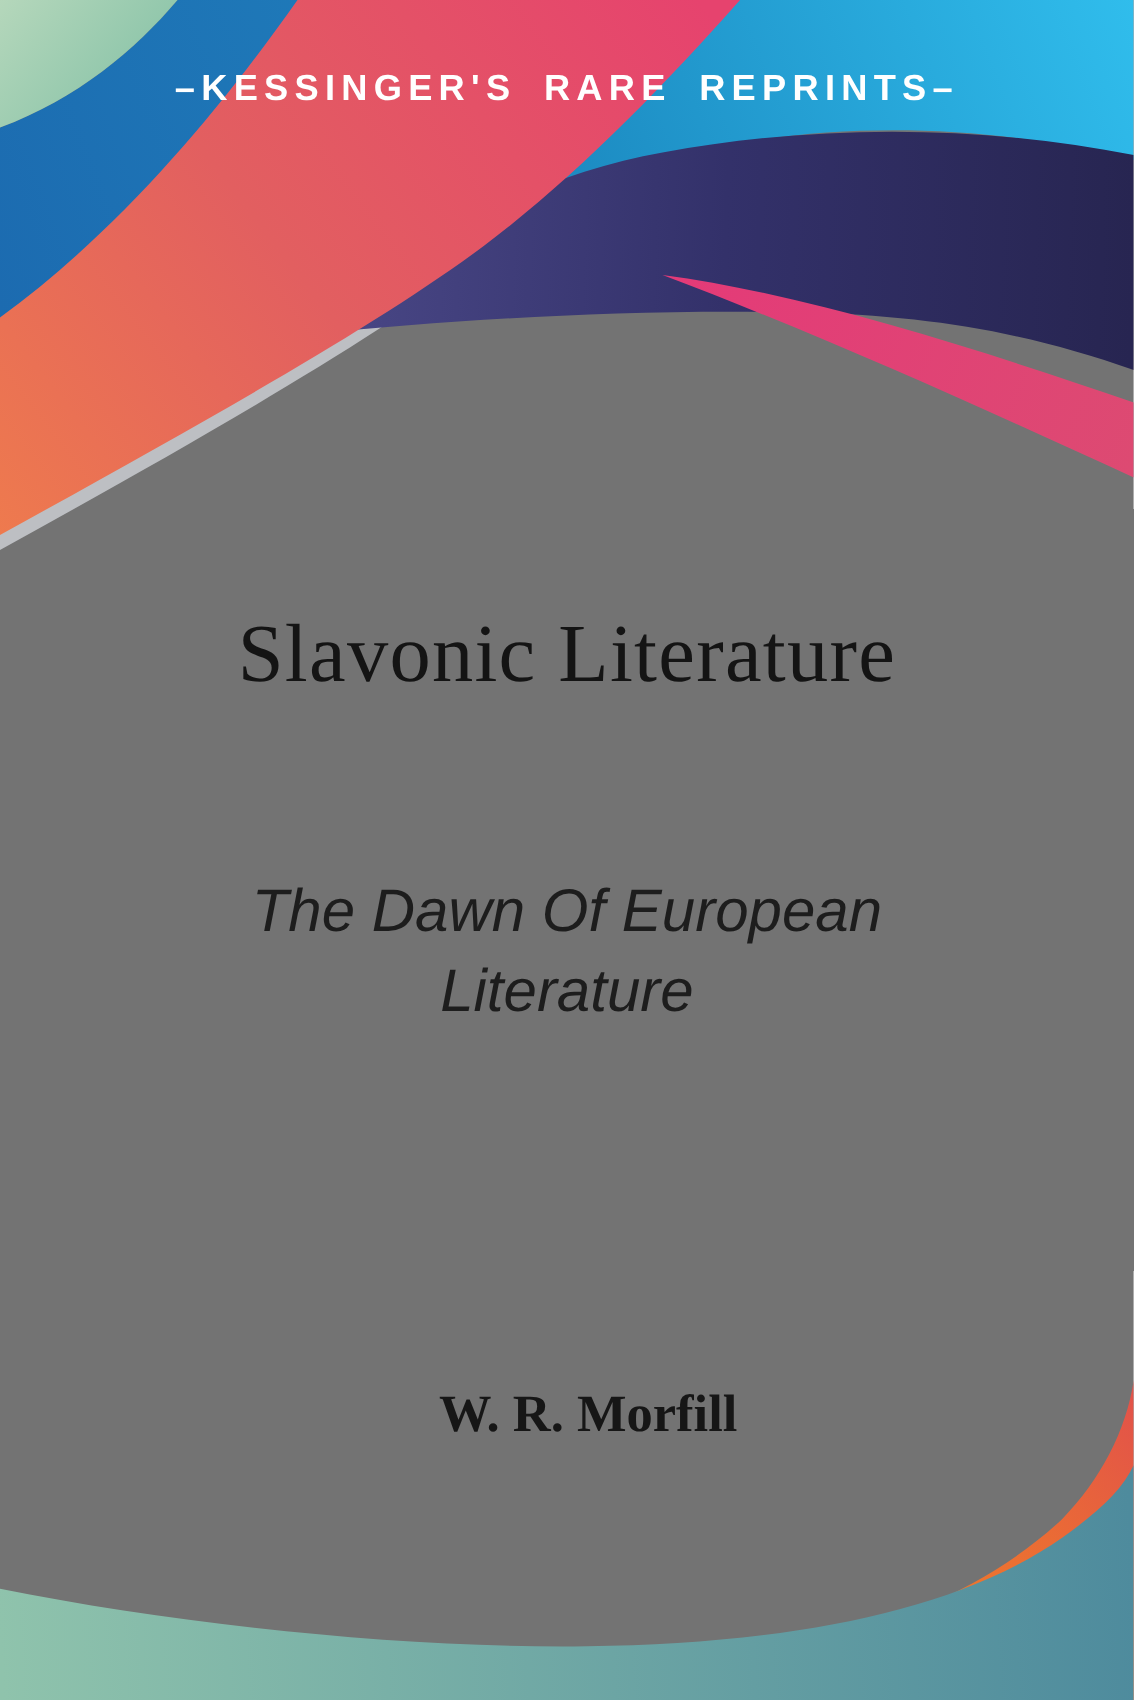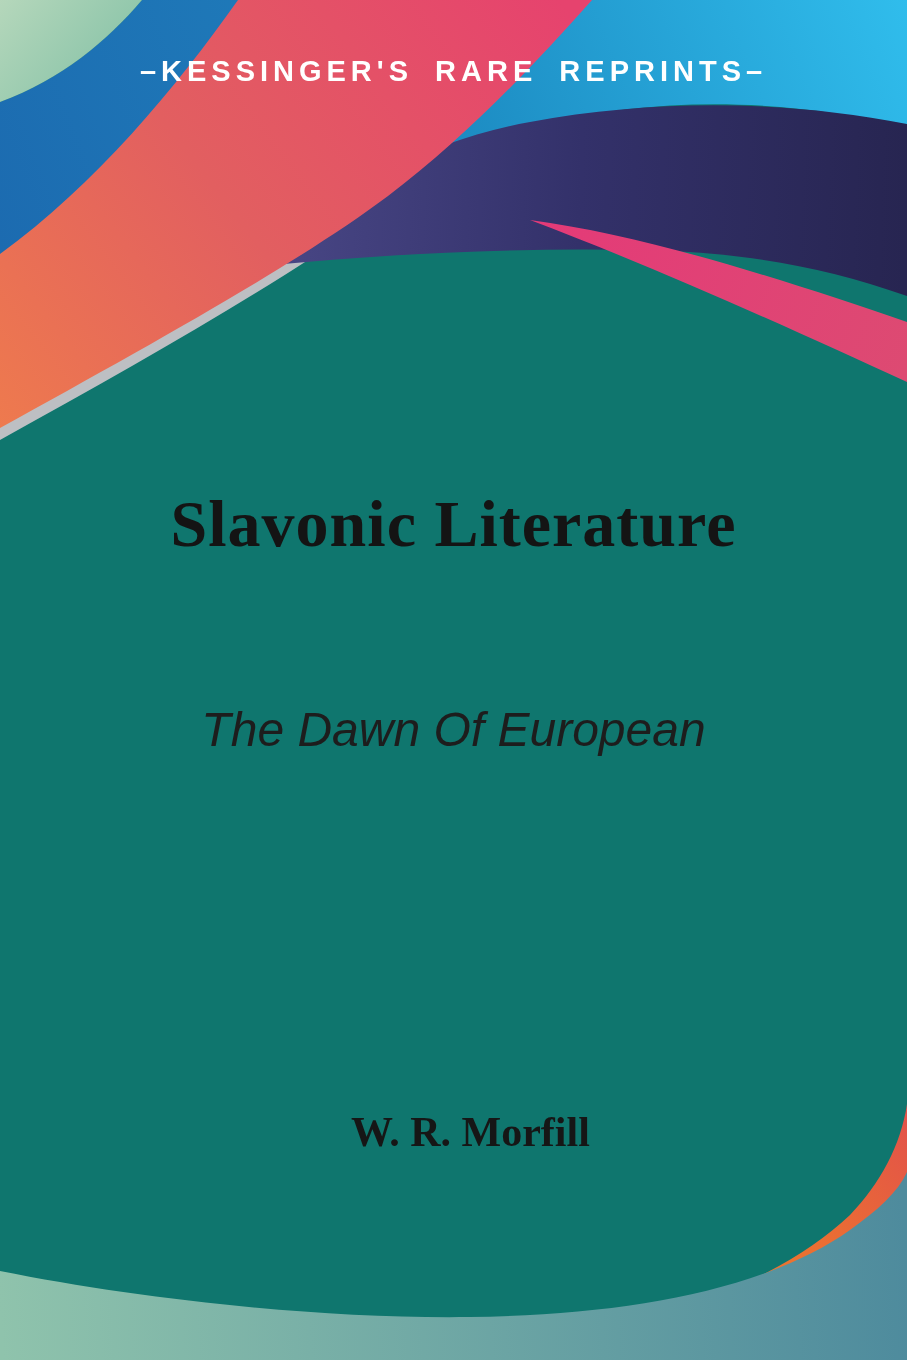--- a/index.html
+++ b/index.html
@@ -5,21 +5,21 @@
   html, body {
     margin: 0;
     padding: 0;
     background: #ffffff;
   }
   #cover {
     position: relative;
     width: 907px;
     height: 1360px;
     margin: 0 auto;
-    background: #0f766e;
+    background: #737373;
     overflow: hidden;
     font-family: "Liberation Sans", sans-serif;
   }
   .bg-art {
     position: absolute;
     top: 0; left: 0;
     width: 907px;
     height: 1360px;
     display: block;
   }
@@ -32,21 +32,21 @@
     font-size: 29px;
     line-height: 34px;
     letter-spacing: 5px;
     word-spacing: 9px;
     white-space: nowrap;
   }
   .title {
     top: 484px;
     color: #141414;
     font-family: "Liberation Serif", serif;
-    font-weight: 700;
+    font-weight: 400;
     font-size: 66px;
     line-height: 80px;
     letter-spacing: 1px;
   }
   .subtitle {
     top: 698px;
     color: #1d1d1d;
     font-family: "Liberation Sans", sans-serif;
     font-weight: 400;
     font-size: 48px;
@@ -118,17 +118,18 @@
     <path d="M640 1318 C730 1296 800 1262 850 1215 C880 1184 901 1145 907 1104 L907 1360 L640 1360 Z" fill="url(#gradOrange)"></path>
     <path d="M0 1271 C140 1299 320 1319 470 1317 C622 1315 762 1292 850 1230 C878 1210 898 1192 907 1172 L907 1360 L0 1360 Z" fill="url(#gradTeal)"></path>
   </svg>
 
   <div class="textlayer banner">–KESSINGER'S RARE REPRINTS–</div>
 
   <div class="textlayer title">Slavonic Literature</div>
 
   <div class="textlayer subtitle">
     <div>The Dawn Of European</div>
+    <div>Literature</div>
   </div>
 
   <div class="textlayer author">W. R. Morfill</div>
 
 </div>
 
 </body></html>

